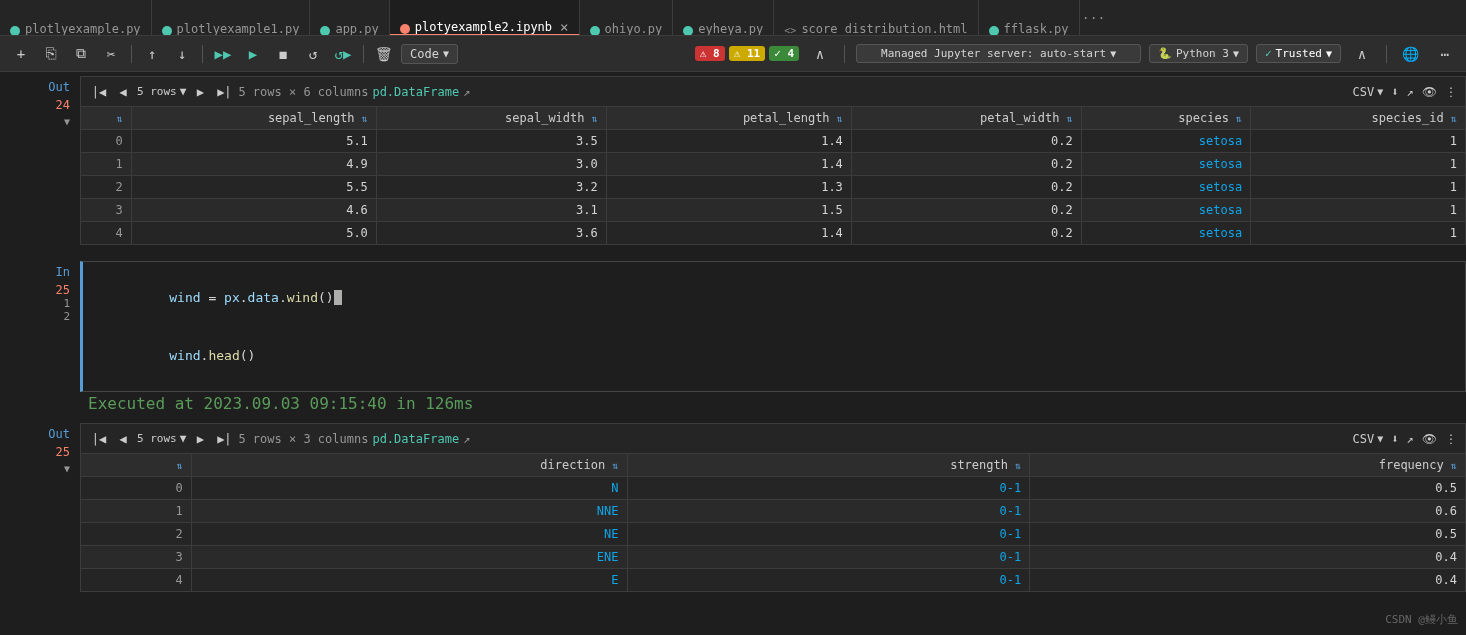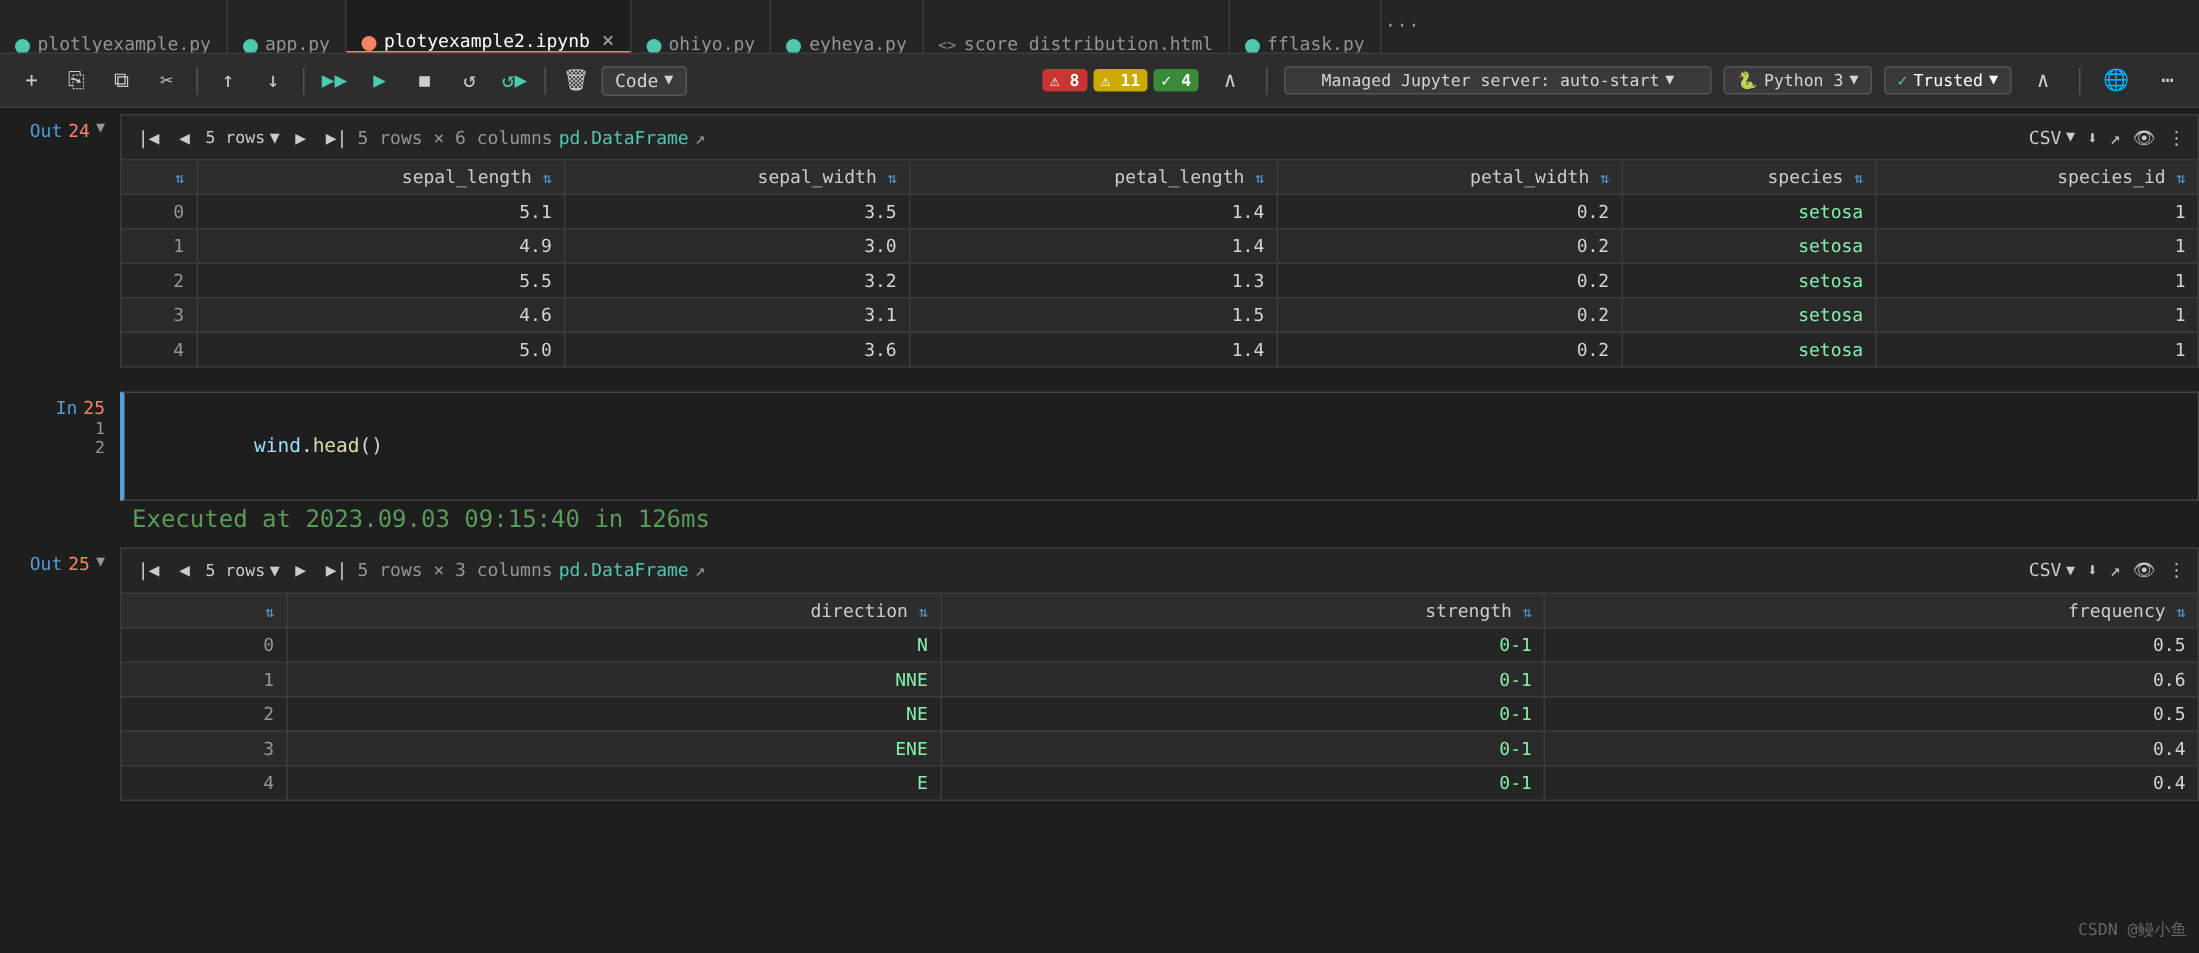--- a/index.html
+++ b/index.html
@@ -158,22 +158,23 @@
       font-size: 12px;
       color: #969696;
       padding-top: 4px;
       display: flex;
       flex-direction: column;
       align-items: flex-end;
       gap: 0;
     }
     .cell-label {
       display: flex;
-      align-items: flex-start;
-      gap: 4px;
+      align-items: flex-end;
+      gap: 4px;
+      flex-direction: column;
     }
     .cell-label-text { color: #569cd6; font-size: 12px; }
     .cell-label-num { color: #f9826c; font-size: 12px; }
     .cell-label-expand { color: #969696; cursor: pointer; font-size: 10px; }
     .cell-content {
       flex: 1;
       min-width: 0;
     }
 
     
@@ -261,21 +262,21 @@
       border: 1px solid #3c3c3c;
       padding: 4px 8px;
       text-align: right;
       color: #d4d4d4;
     }
     .df-table td.index-col {
       color: #969696;
       text-align: right;
     }
     .df-table td.string-val {
-      color: #86efac;
+      color: #0ea5e9;
     }
     .df-table tr:nth-child(even) td { background: #2a2a2a; }
 
     
     .code-cell {
       background: #1e1e1e;
       border: 1px solid #444;
       border-left: 3px solid #569cd6;
       padding: 6px 8px;
       font-family: 'Consolas', monospace;
@@ -326,20 +327,24 @@
     ::-webkit-scrollbar-track { background: #1e1e1e; }
     ::-webkit-scrollbar-thumb { background: #555; border-radius: 4px; }
   </style>
 </head>
 <body>
 
 <div class="tab-bar">
   <div class="tab">
     <span class="tab-icon" style="background:#4ec9b0;"></span>
     <span>plotlyexample.py</span>
+  </div>
+  <div class="tab">
+    <span class="tab-icon" style="background:#4ec9b0;"></span>
+    <span>plotlyexample1.py</span>
   </div>
   <div class="tab">
     <span class="tab-icon" style="background:#4ec9b0;"></span>
     <span>app.py</span>
   </div>
   <div class="tab active">
     <span class="tab-icon" style="background:#f9826c;"></span>
     <span>plotyexample2.ipynb</span>
     <span class="close-btn">×</span>
   </div>
@@ -525,20 +530,23 @@
       <div class="cell-label">
         <span class="cell-label-text">In</span>
         <span class="cell-label-num">25</span>
       </div>
       <div style="font-size:11px;color:#969696;">1</div>
       <div style="font-size:11px;color:#969696;">2</div>
     </div>
     <div class="cell-content">
       <div class="code-cell">
         <div class="code-line">
+          <span class="var">wind</span><span class="op"> = </span><span class="var">px</span><span class="op">.</span><span class="var">data</span><span class="op">.</span><span class="fn">wind</span><span class="op">()</span><span class="cursor"> </span>
+        </div>
+        <div class="code-line">
           <span class="var">wind</span><span class="op">.</span><span class="fn">head</span><span class="op">()</span>
         </div>
       </div>
       <div class="exec-time">Executed at 2023.09.03 09:15:40 in 126ms</div>
     </div>
   </div>
 
   <div class="cell">
     <div class="cell-gutter">
       <div class="cell-label">

